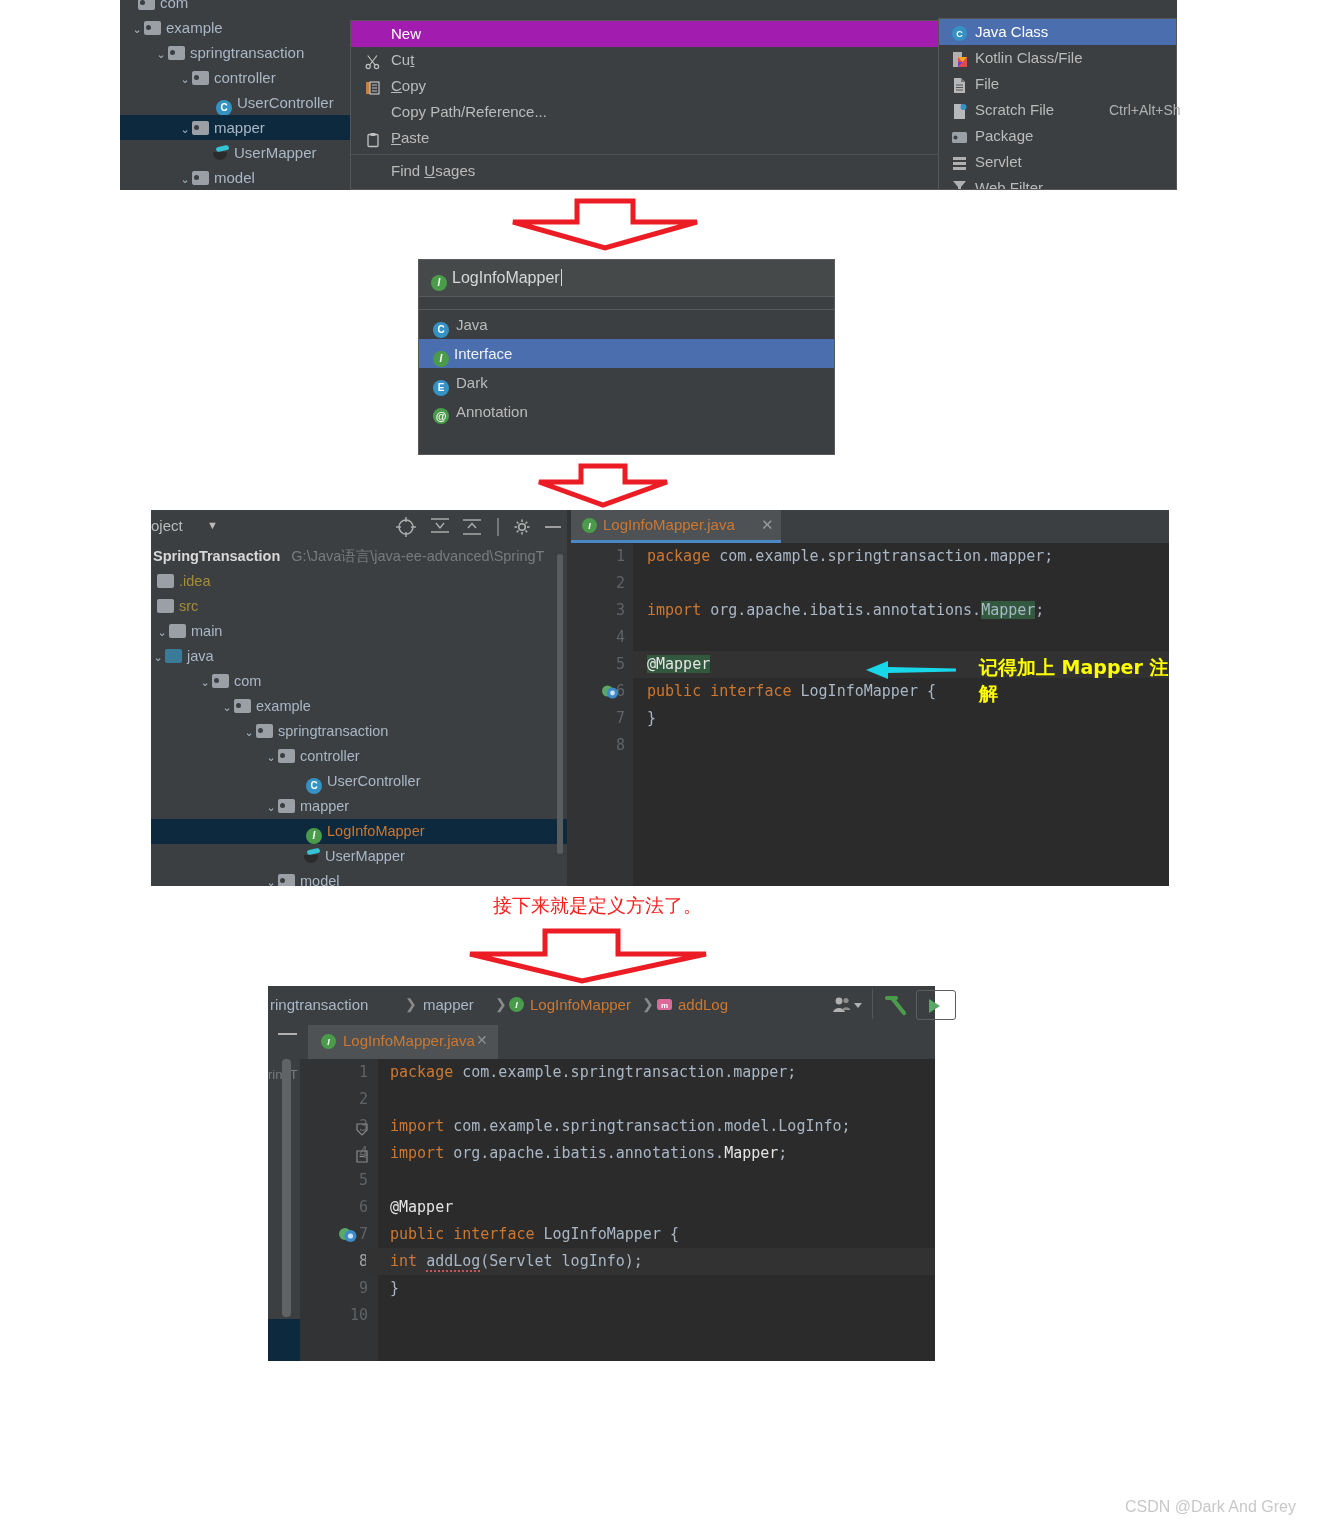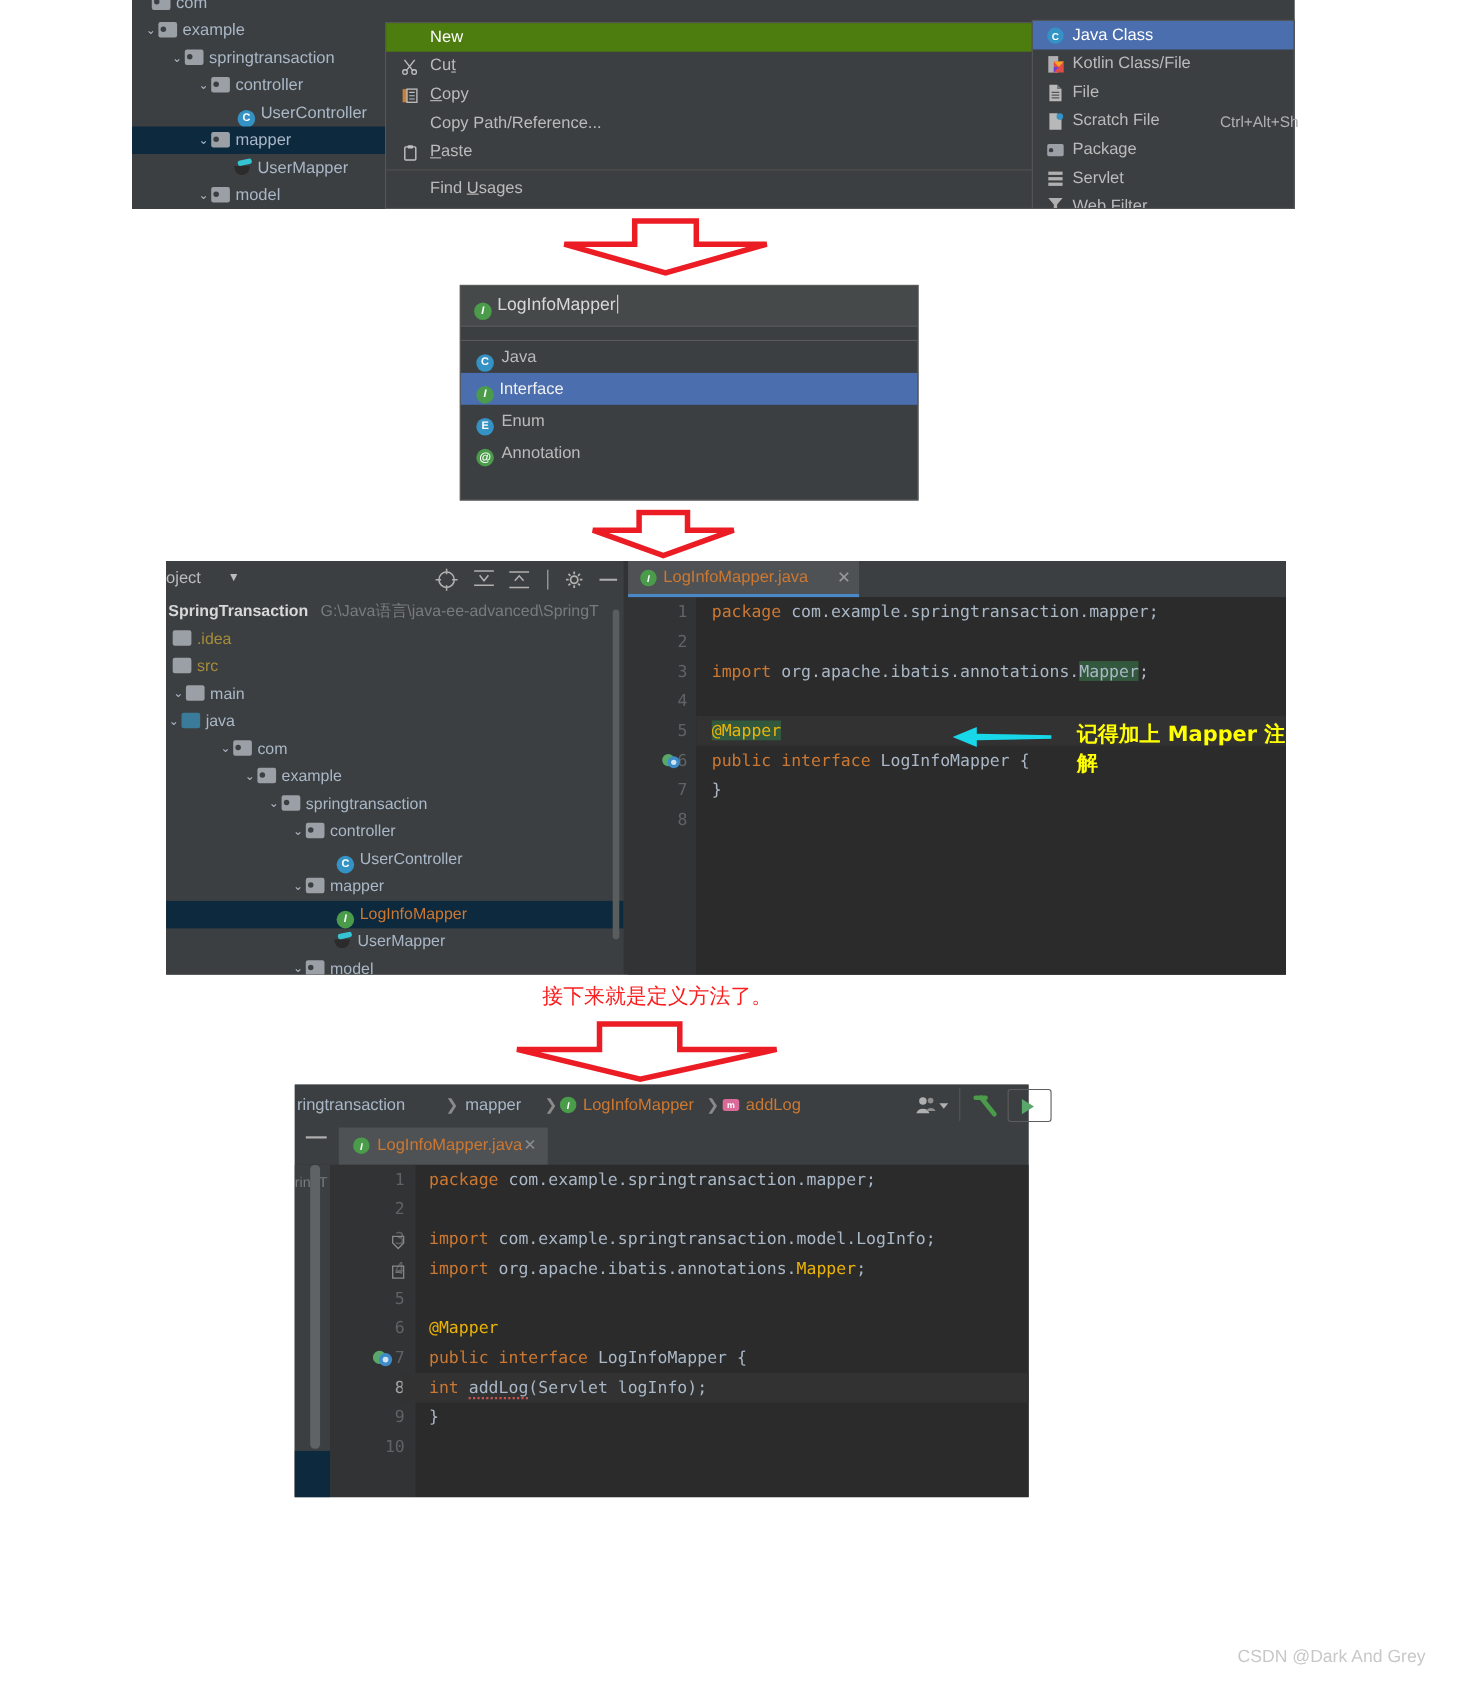--- a/index.html
+++ b/index.html
@@ -18,21 +18,21 @@
   .ic-folder-plain{background:#9aa0a6;border-radius:2px;}
   .ic-folder-java{background:#3a7b99;border-radius:2px;}
   .ic-c{width:16px;height:16px;border-radius:50%;background:#3592c4;color:#fff;font-size:10px;font-weight:bold;text-align:center;line-height:16px;display:inline-block;vertical-align:-3px;margin-right:5px;}
   .ic-i{width:16px;height:16px;border-radius:50%;background:#4a9b4a;color:#fff;font-size:10px;font-weight:bold;text-align:center;line-height:16px;display:inline-block;vertical-align:-3px;margin-right:5px;font-style:italic;}
   .ic-mb{display:inline-block;width:18px;height:14px;vertical-align:-2px;margin-right:4px;position:relative;}
   .ic-mb:before{content:"";position:absolute;left:1px;bottom:0;width:14px;height:8px;border-radius:0 0 7px 7px;background:#2b2b2b;}
   .ic-mb:after{content:"";position:absolute;left:4px;top:0px;width:13px;height:5px;background:#35c4d4;border-radius:3px;transform:rotate(-12deg);}
 
   #p1menu{position:absolute;left:230px;top:20px;width:706px;height:170px;background:#3c3f41;border:1px solid #565656;box-sizing:border-box;}
   .mrow{position:relative;height:26px;line-height:26px;color:#bbbbbb;font-size:15px;}
-  .mrow.sel{background:#4d7c0f;color:#ffffff;}
+  .mrow.sel{background:#a21caf;color:#ffffff;}
   .mlabel{position:absolute;left:40px;}
   .mshort{position:absolute;right:14px;color:#b0b0b0;font-size:14px;}
   .mico{position:absolute;left:14px;top:5px;width:16px;height:16px;}
   .msub{position:absolute;right:10px;color:#ffffff;font-size:13px;}
   .msep{height:1px;background:#515151;margin:3px 0;}
   .udl{text-decoration:underline;}
 
   #p1sub{position:absolute;left:818px;top:18px;width:239px;height:172px;background:#3c3f41;border:1px solid #565656;box-sizing:border-box;}
   .srow{position:relative;height:26px;line-height:26px;color:#bbbbbb;font-size:15px;white-space:nowrap;}
   .srow.sel{background:#4b6eaf;color:#ffffff;}
@@ -67,21 +67,21 @@
   #p3tabbar{position:absolute;left:0;top:0;width:598px;height:33px;background:#3c3f41;}
   #p3tab{position:absolute;left:0;top:0;width:210px;height:33px;background:#4e5254;border-bottom:3px solid #4a88c7;box-sizing:border-box;}
   .tabtxt{color:#cc7832;font-size:15px;line-height:30px;}
   .tabclose{color:#9a9a9a;font-size:15px;}
   #p3gutter{position:absolute;left:0;top:33px;width:62px;height:343px;background:#313335;}
   .gnum{color:#606366;font-size:15px;text-align:right;font-family:"DejaVu Sans Mono",monospace;height:27px;line-height:27px;padding-right:8px;}
   #p3code{position:absolute;left:62px;top:33px;width:536px;height:343px;background:#2b2b2b;}
   .cl{height:27px;line-height:27px;font-family:"DejaVu Sans Mono",monospace;font-size:15px;white-space:pre;padding-left:14px;}
   .kw{color:#cc7832;}
   .pl{color:#a9b7c6;}
-  .an{color:#eab308;}
+  .an{color:#e5e5e5;}
   .hl{background:#32593d;}
   .curline{background:#323232;}
 
   
   #panel4{left:268px;top:986px;width:667px;height:375px;background:#3c3f41;}
   #p4crumb{position:absolute;left:0;top:0;width:667px;height:39px;background:#3c3f41;}
   .cbtxt{font-size:15px;}
   .cbsep{color:#8a8a8a;font-size:14px;padding:0 7px;}
   .cborange{color:#cc7832;}
   .cbgrey{color:#a9b7c6;}
@@ -254,21 +254,21 @@
     <span class="ic-i">I</span><span>LogInfoMapper</span><span class="caret"></span>
   </div>
   <div id="p2gap"></div>
   <div class="p2row">
     <span class="ic-e">C</span><span>Java</span>
   </div>
   <div class="p2row sel">
     <span class="ic-i">I</span><span>Interface</span>
   </div>
   <div class="p2row">
-    <span class="ic-e">E</span><span>Enum</span>
+    <span class="ic-e">E</span><span>Dark</span>
   </div>
   <div class="p2row">
     <span class="ic-at">@</span><span>Annotation</span>
   </div>
 </div>
 
 <div class="abs redarrow" style="left:533px;top:463px;">
   <svg width="140" height="46" viewBox="0 0 140 46">
     <polygon points="48,3 92,3 92,19 134,19 70,42 6,19 48,19" fill="#ffffff" stroke="#ec1c24" stroke-width="5" stroke-linejoin="miter"></polygon>
   </svg>

